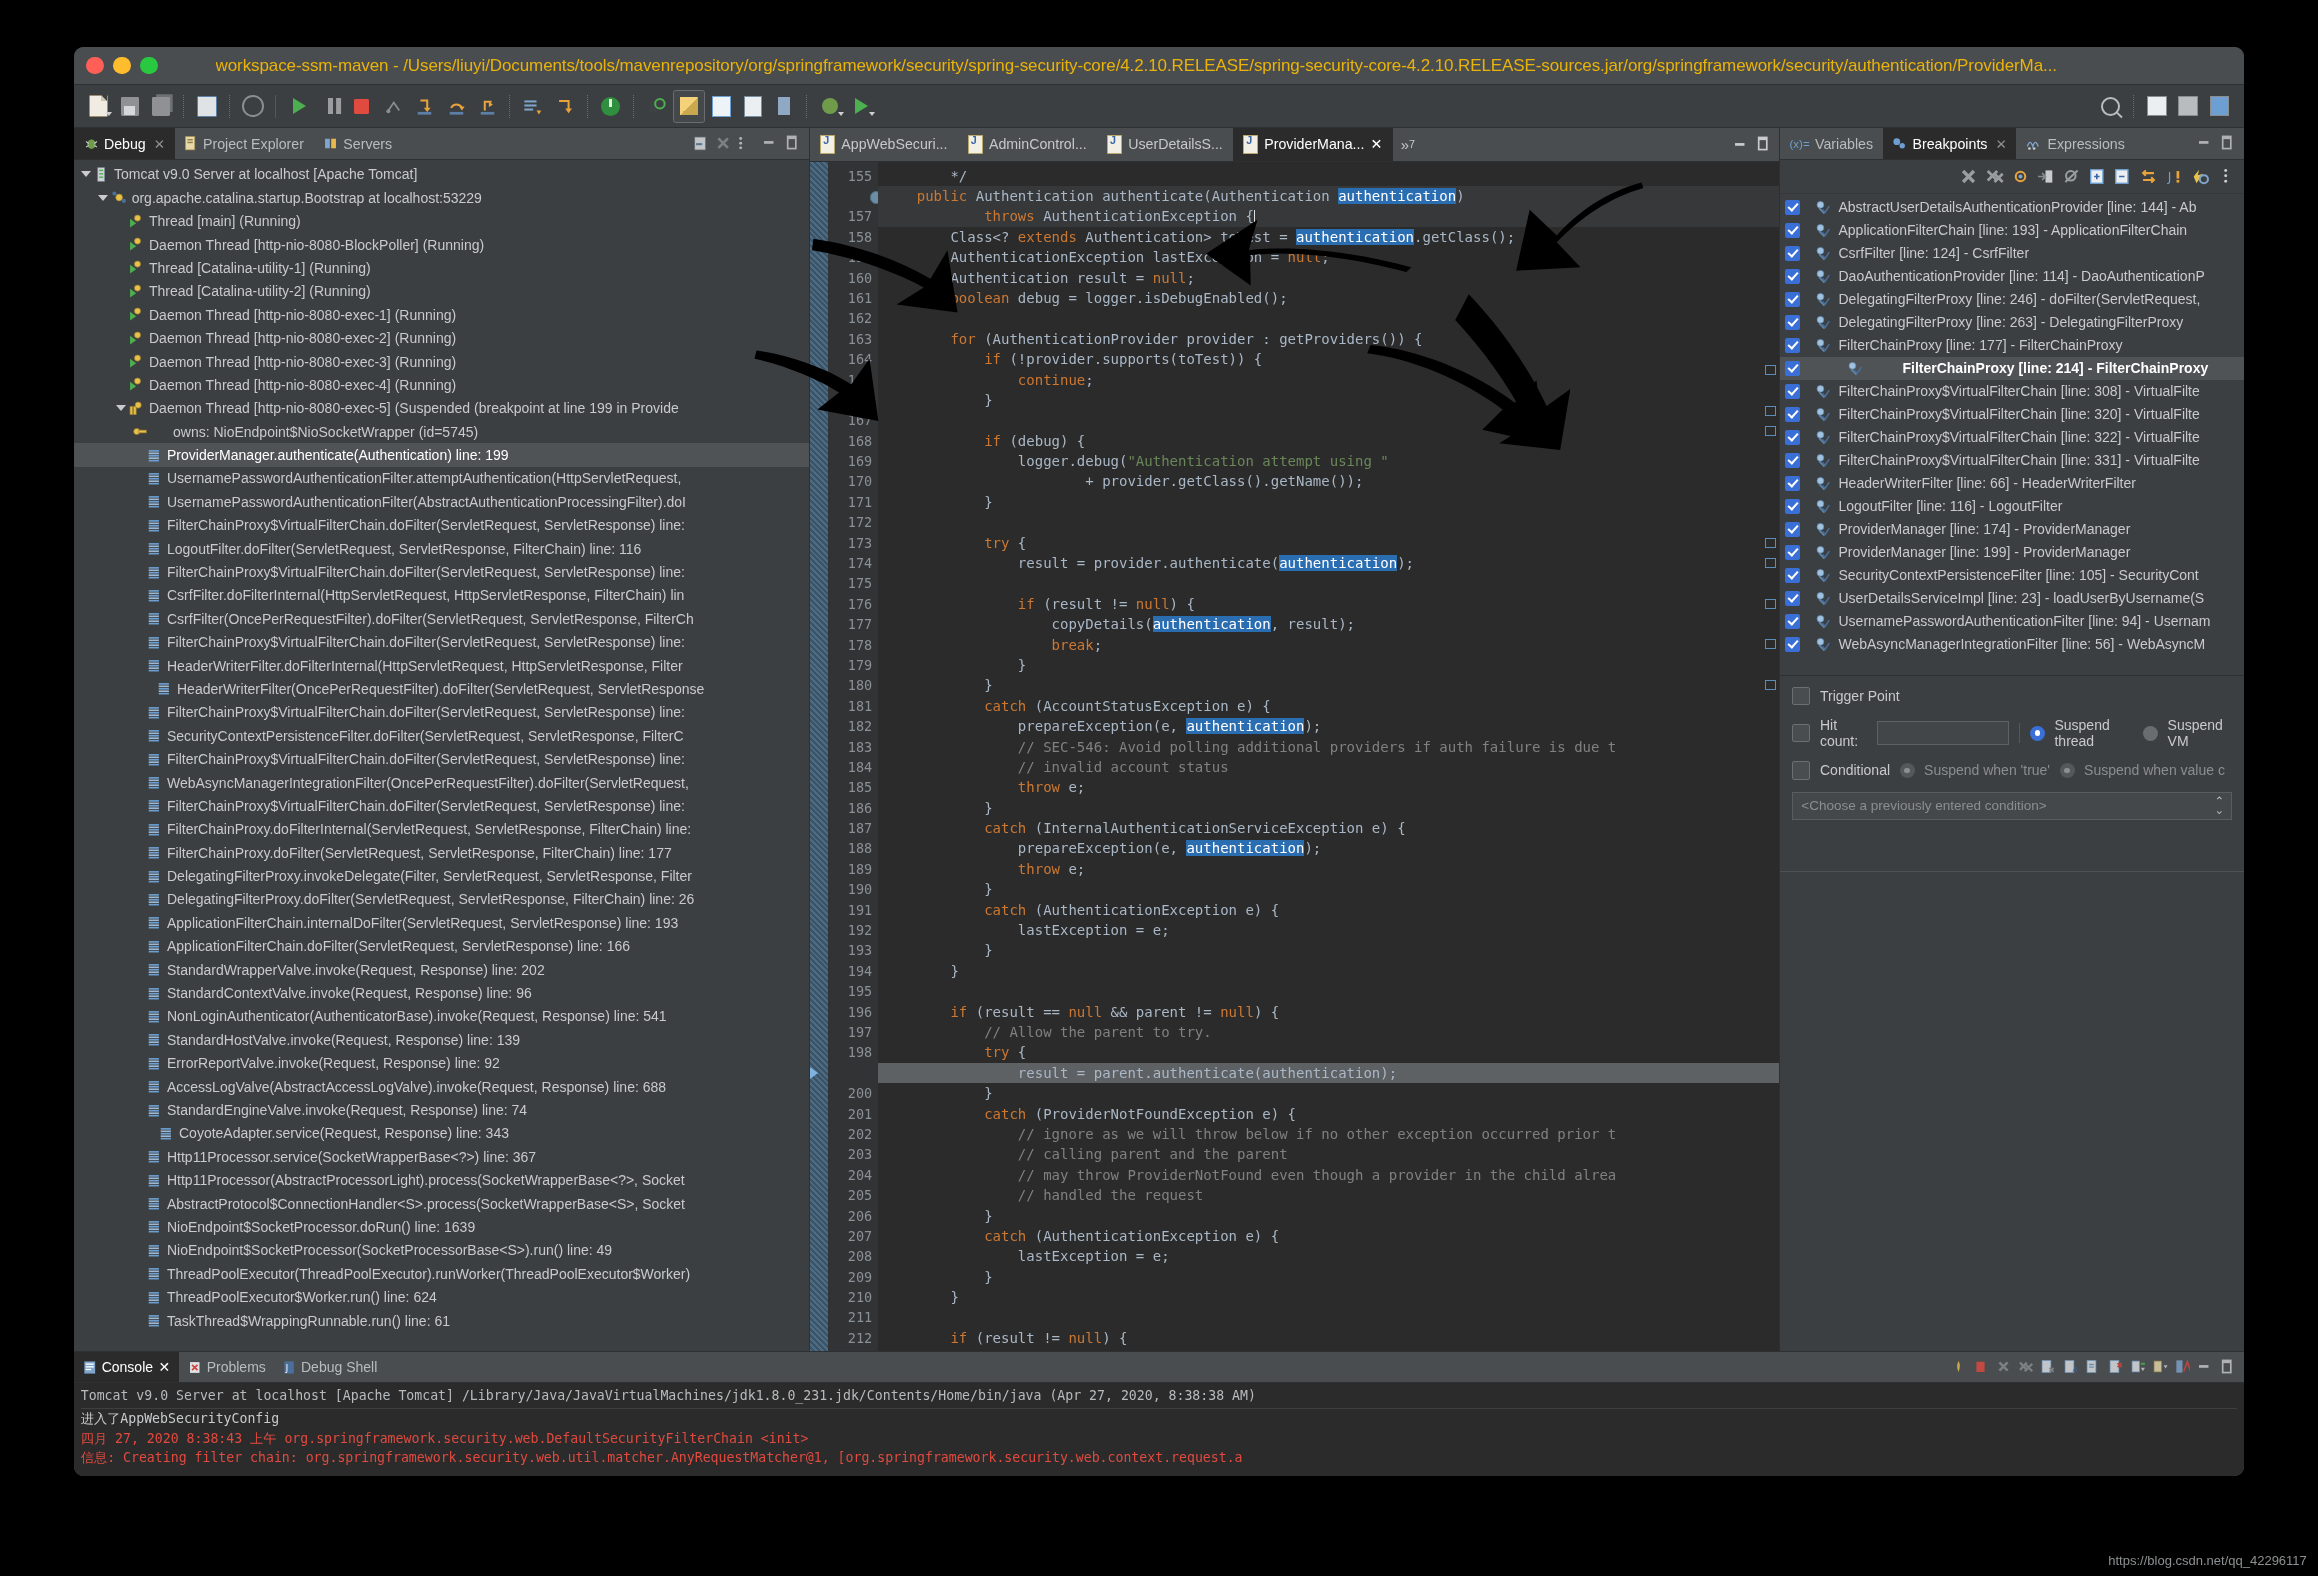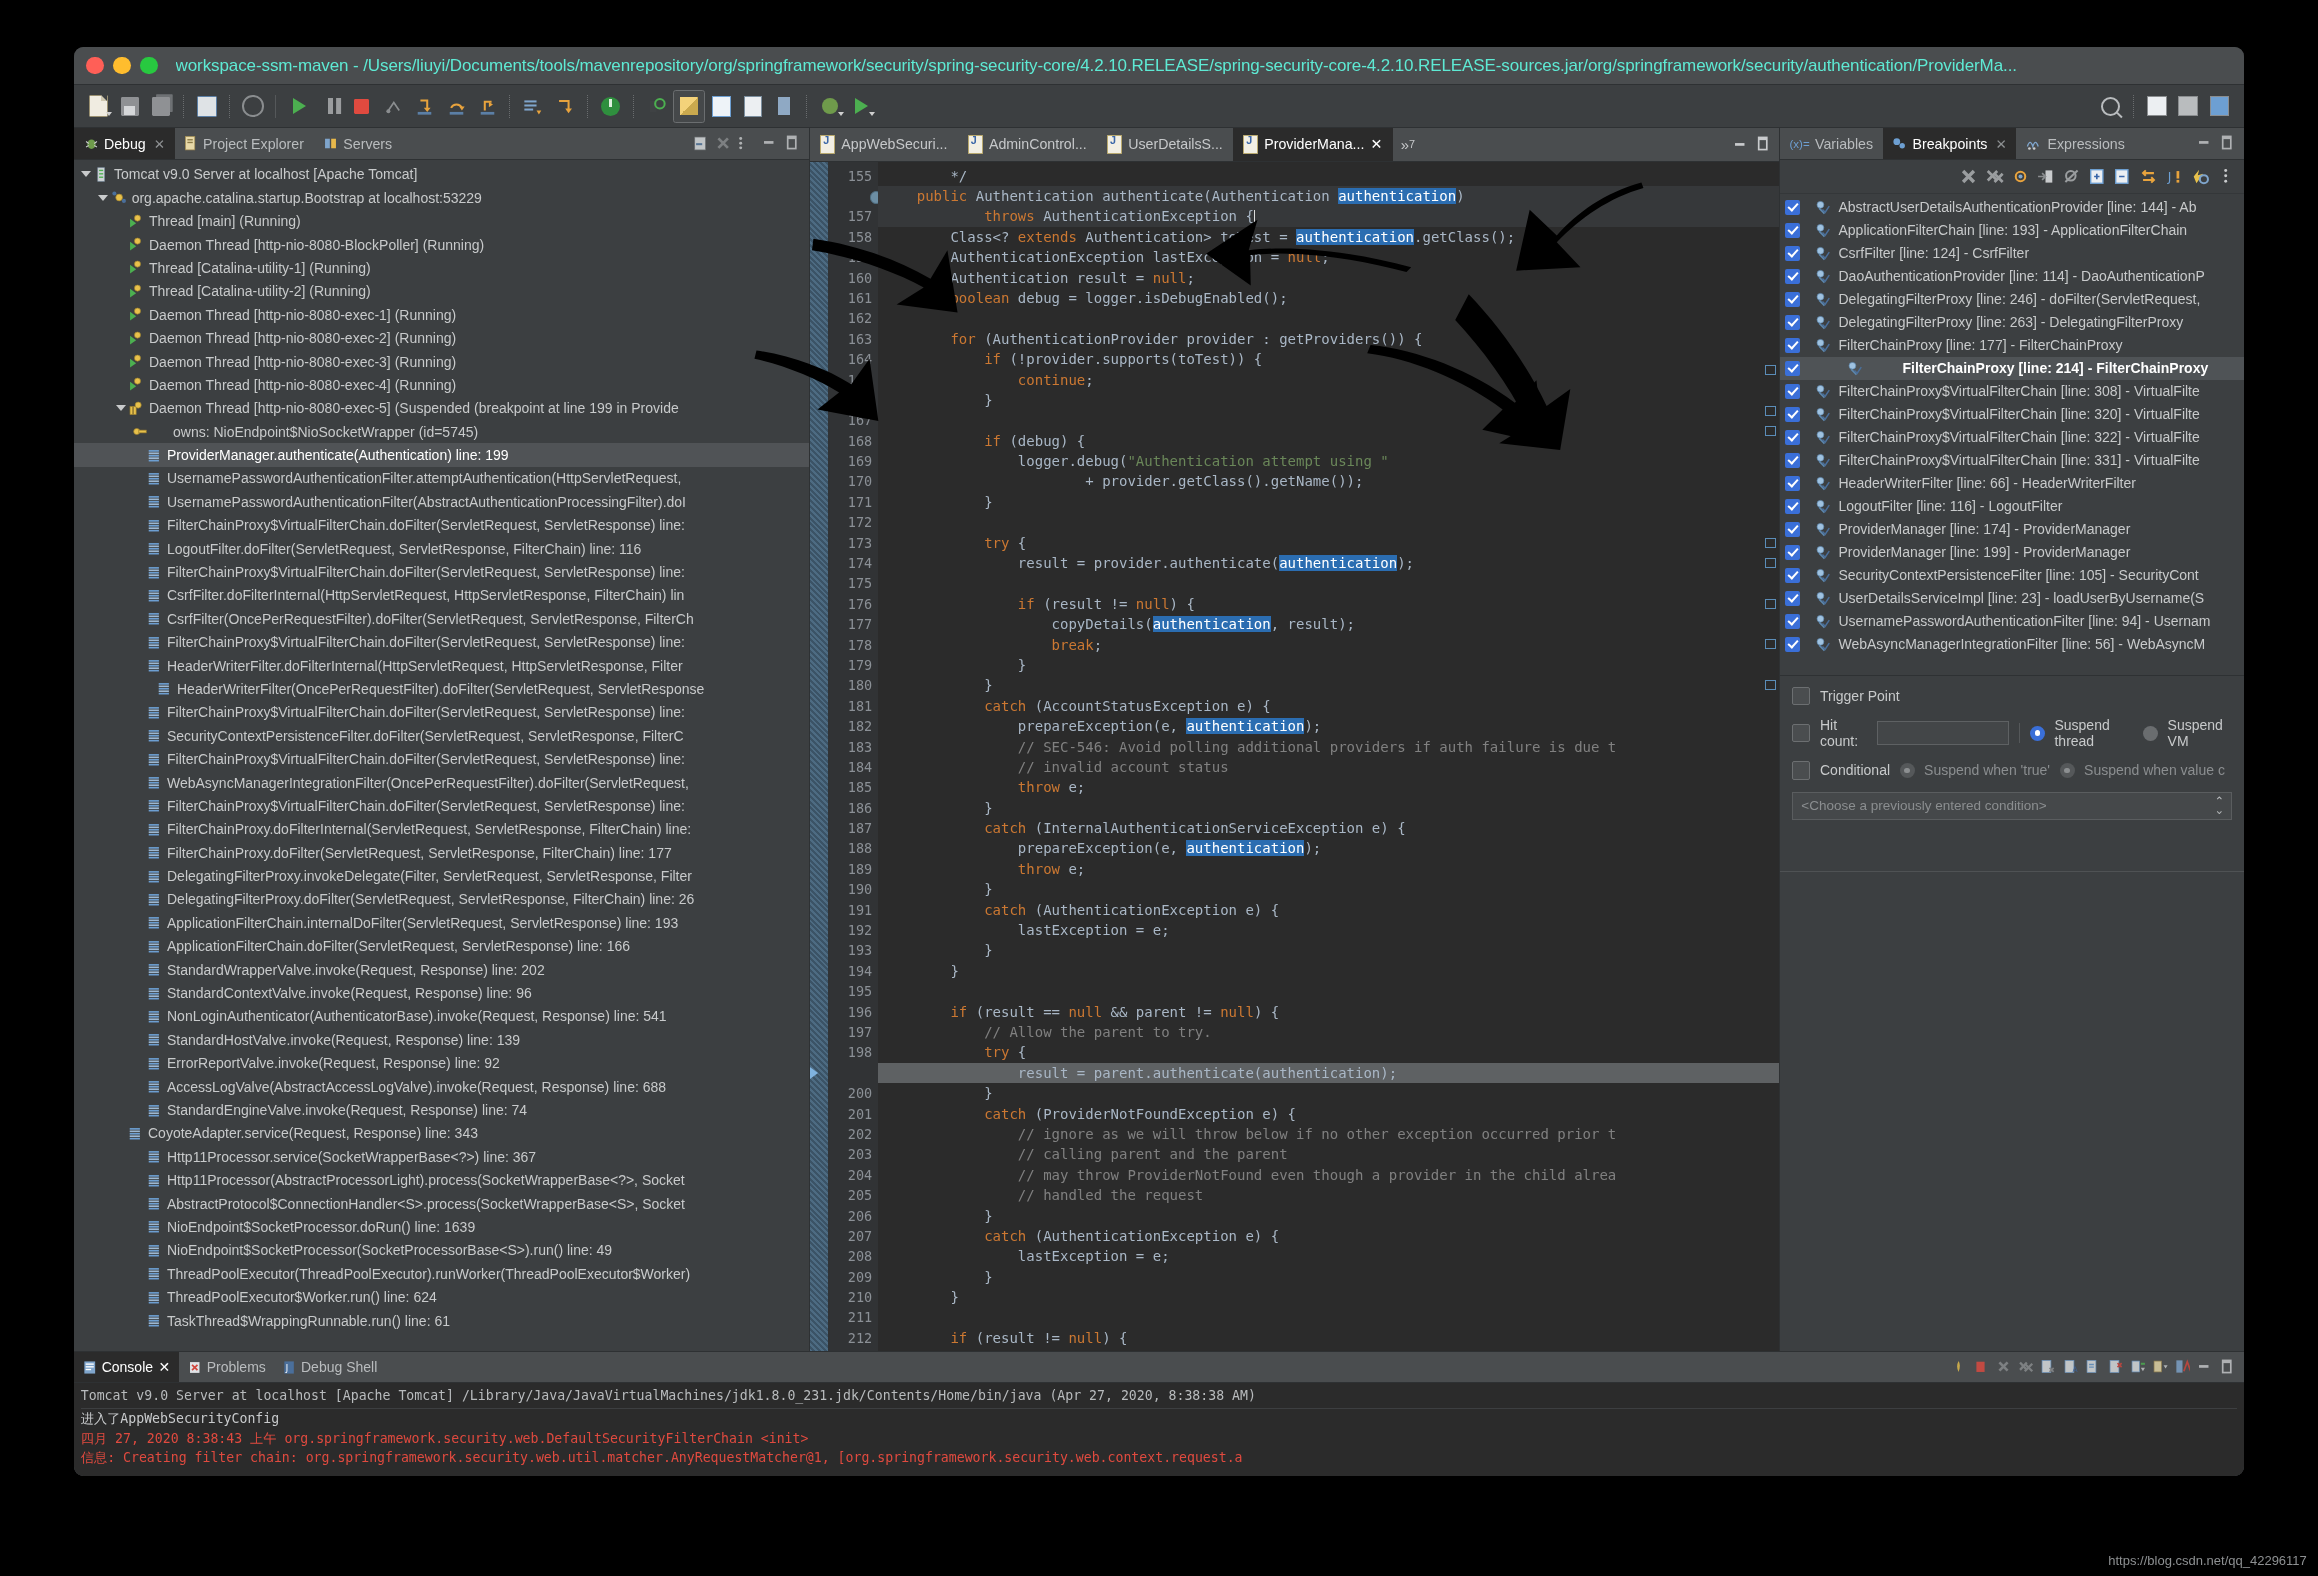--- a/index.html
+++ b/index.html
@@ -10,22 +10,22 @@
   
   .window{position:absolute;left:74px;top:47px;width:2170px;height:1429px;background:#3c3f41;
           border-radius:9.5px;overflow:hidden;box-shadow:0 6.8px 41px rgba(0,0,0,.8);}
 
   
   .titlebar{height:37px;background:#4a4d4f;display:flex;align-items:center;padding:0 12.2px;
             border-bottom:0.7px solid #2e3133;}
   .dots{display:flex;gap:9.5px;margin-right:17.6px;}
   .dot{width:17.6px;height:17.6px;border-radius:50%;}
   .dot.red{background:#ff5f57;} .dot.yellow{background:#ffbd2e;} .dot.green{background:#28c940;}
-  .title-text{color:#5eead4;font-size:17px;white-space:nowrap;overflow:hidden;text-overflow:ellipsis;
-              letter-spacing:-0.1px;}
+  .title-text{color:#eab308;font-size:17px;white-space:nowrap;overflow:hidden;text-overflow:ellipsis;
+              letter-spacing:-0.1px;margin-left:40px;}
 
   
   .toolbar{height:42px;background:#3c3f41;display:flex;align-items:center;padding:0 9.5px;gap:1.4px;
            border-bottom:0.7px solid #2e3133;position:relative;}
   .tbtn{width:30px;height:31px;display:flex;align-items:center;justify-content:center;position:relative;
         border-radius:2.7px;}
   .tbtn.framed{border:0.7px solid #6b6e70;background:#45484a;}
   .sep{width:1.4px;height:23px;margin:0 5.4px;border-left:1.4px dotted #6a6d6f;}
   .sep.solid{border-left:0.7px solid #55585a;}
   .tb-spacer{flex:1;}
@@ -768,21 +768,21 @@
               <span class="tw"></span>
               <svg viewBox="0 0 24 22" width="16.3" height="15" class="ic">
                 <rect x="4" y="3" width="15" height="2.4" fill="#6d9fd2"></rect>
                 <rect x="4" y="6.6" width="15" height="2.4" fill="#9db8d2"></rect>
                 <rect x="4" y="10.2" width="15" height="2.4" fill="#6d9fd2"></rect>
                 <rect x="4" y="13.8" width="15" height="2.4" fill="#9db8d2"></rect>
                 <rect x="4" y="17.4" width="15" height="2.4" fill="#6d9fd2"></rect>
               </svg>
               <span class="tlabel">StandardEngineValve.invoke(Request, Response) line: 74</span>
             </div>
-            <div class="trow" style="padding-left: 38px;">
+            <div class="trow" style="padding-left: 57px; margin-left: 12px;">
               <span class="tw"></span>
               <svg viewBox="0 0 24 22" width="16.3" height="15" class="ic">
                 <rect x="4" y="3" width="15" height="2.4" fill="#6d9fd2"></rect>
                 <rect x="4" y="6.6" width="15" height="2.4" fill="#9db8d2"></rect>
                 <rect x="4" y="10.2" width="15" height="2.4" fill="#6d9fd2"></rect>
                 <rect x="4" y="13.8" width="15" height="2.4" fill="#9db8d2"></rect>
                 <rect x="4" y="17.4" width="15" height="2.4" fill="#6d9fd2"></rect>
               </svg>
               <span class="tlabel">CoyoteAdapter.service(Request, Response) line: 343</span>
             </div>

